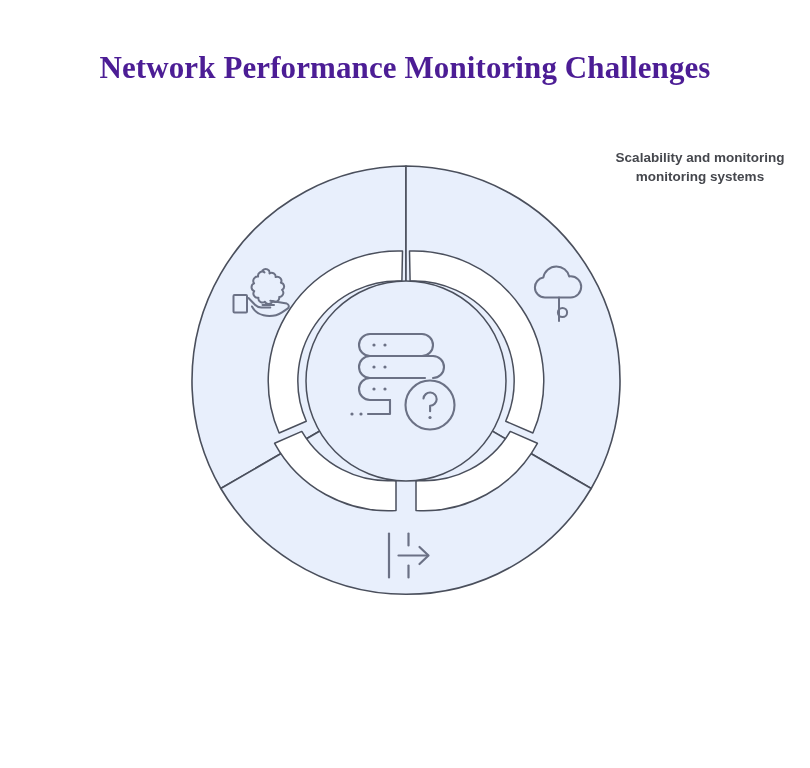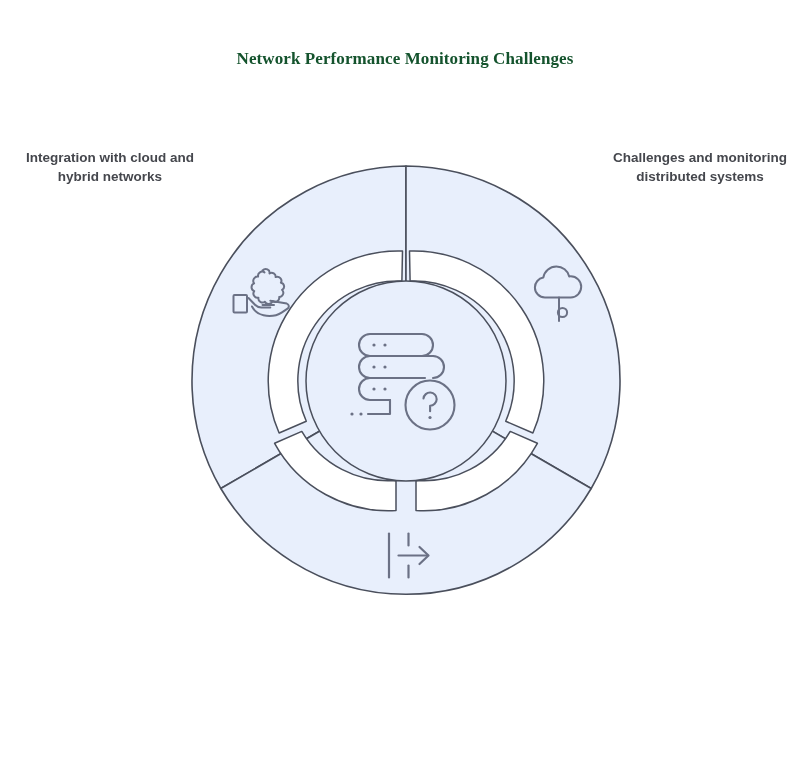--- a/index.html
+++ b/index.html
@@ -23,23 +23,23 @@
     height: 768px;
   }
   .page-title {
     position: absolute;
     top: 49px;
     left: 0;
     width: 810px;
     text-align: center;
     font-family: "Liberation Serif", "DejaVu Serif", serif;
     font-weight: bold;
-    font-size: 17px;
+    font-size: 31px;
     letter-spacing: 0.1px;
-    color: #14532d;
+    color: #4c1d95;
     line-height: 1.2;
   }
   .node-label {
     position: absolute;
     font-family: "Liberation Sans", sans-serif;
     font-weight: bold;
     font-size: 13.5px;
     line-height: 1.42;
     color: #45474d;
     text-align: center;
@@ -193,18 +193,17 @@
 
     <g fill="none" stroke="#6b7185" stroke-width="2.2" stroke-linecap="round" stroke-linejoin="round">
       <path d="M389.0,533.5 l 0,44.0"></path>
       <path d="M408.5,533.5 l 0,12.0"></path>
       <path d="M408.5,565.5 l 0,12.0"></path>
       <path d="M398.5,555.5 l 29.0,0"></path>
       <path d="M419.5,547.0 l 9.0,8.5 l -9.0,8.5"></path>
     </g>
   </svg>
 
-  <div class="node-label label-left">Integration with cloud and hybrid networks</div>
-
-  <div class="node-label label-right">Challenges and monitoring distributed systems</div>
+
+  <div class="node-label label-right">Scalability and monitoring monitoring systems</div>
 
 
 </div>
 
 </body></html>

